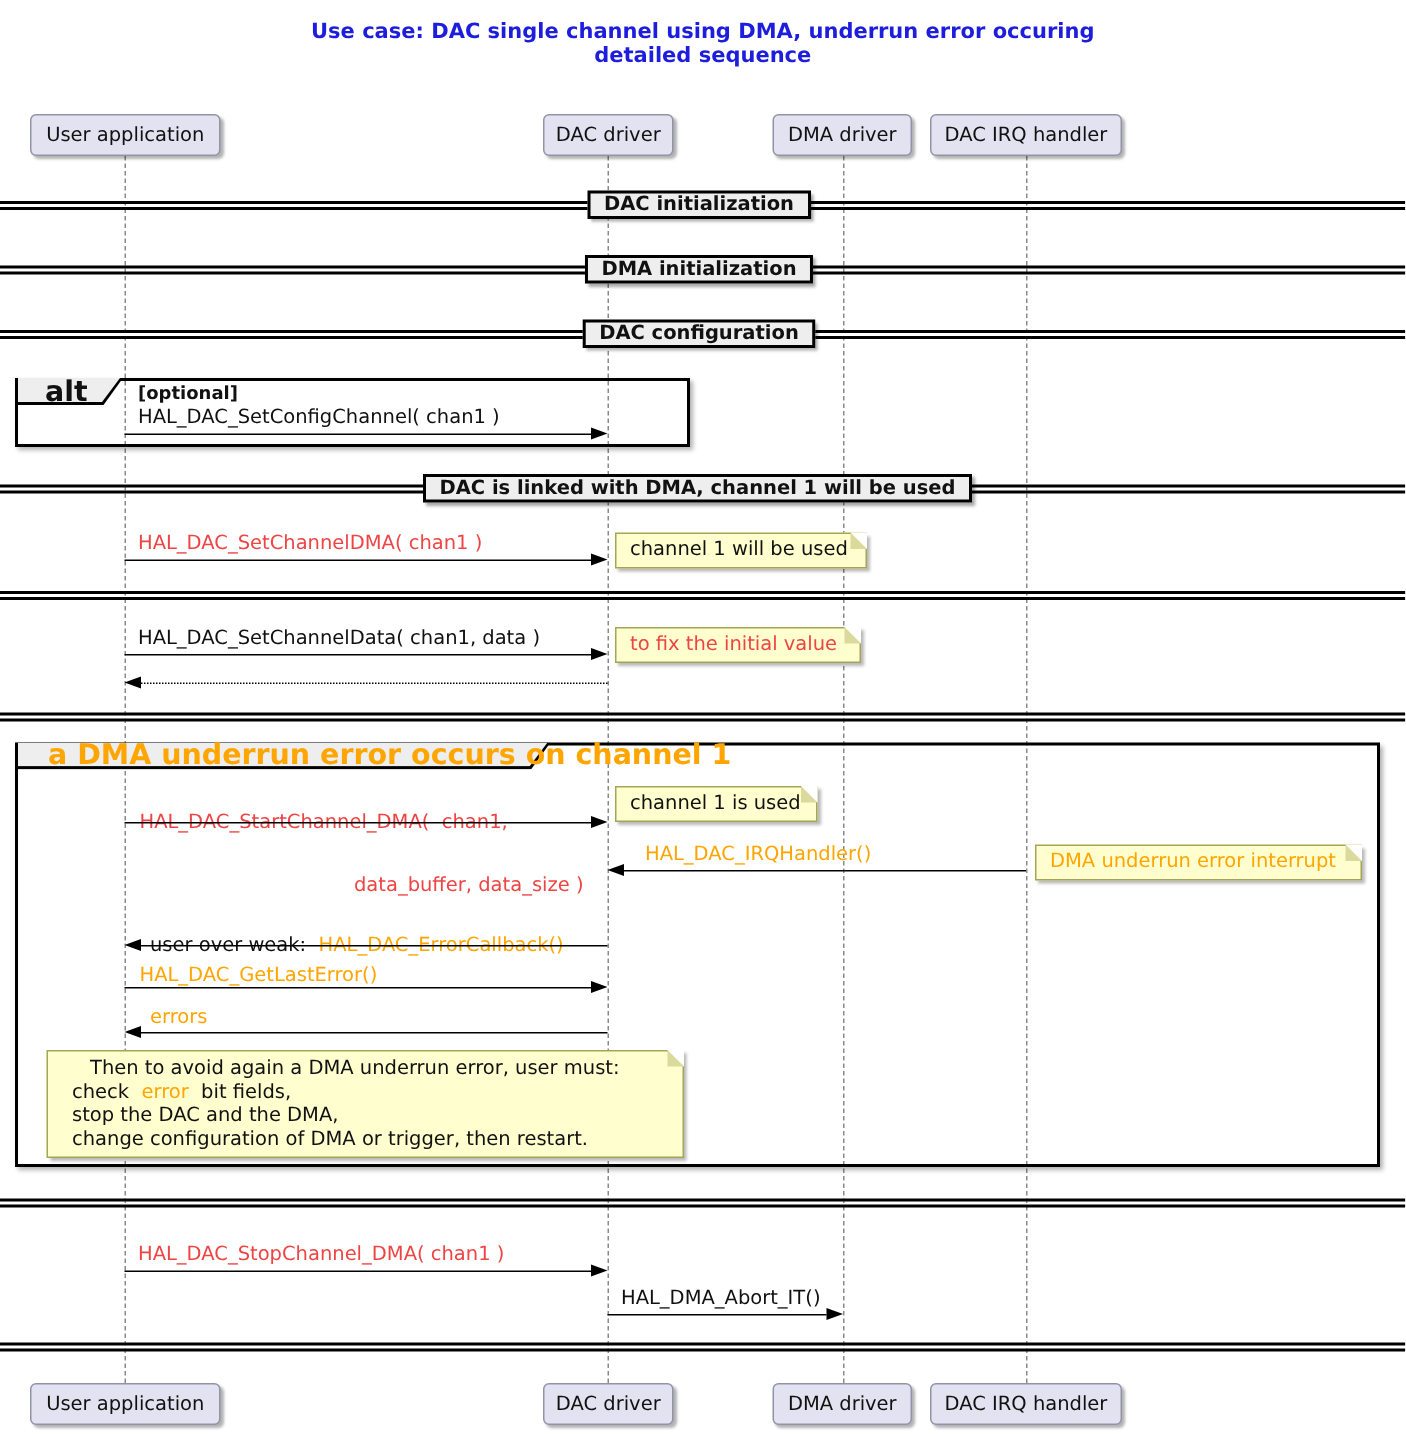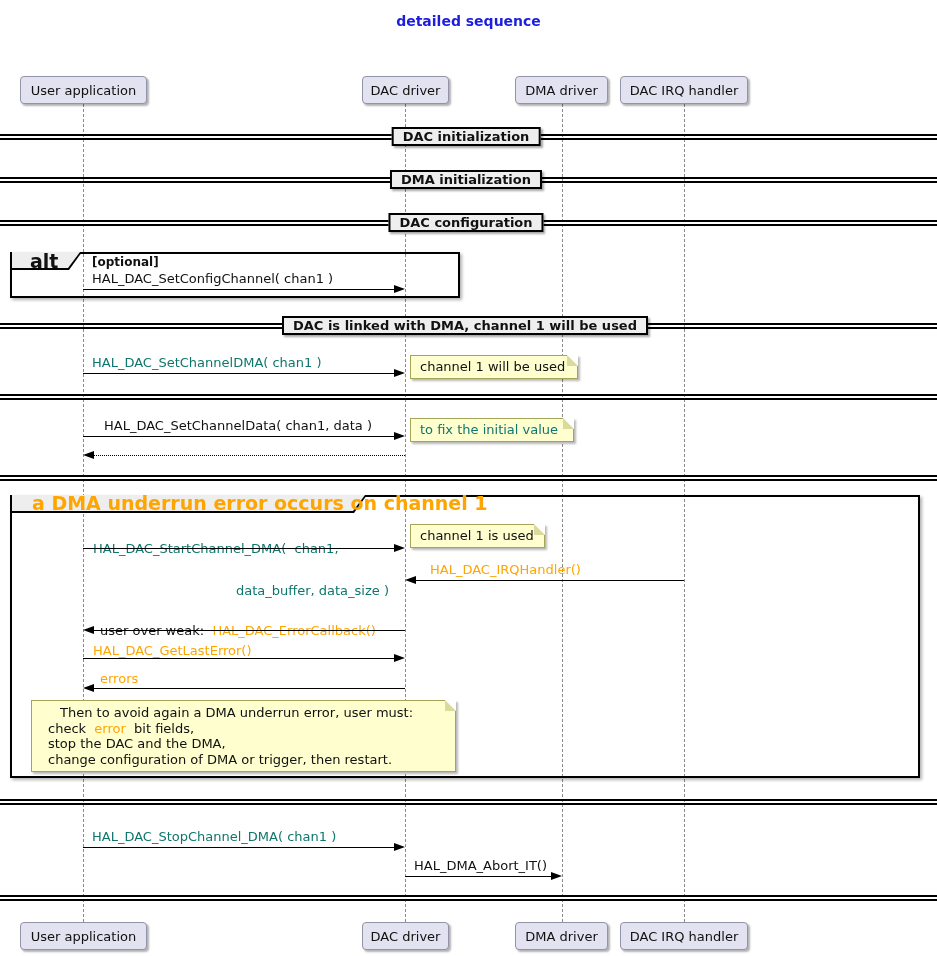--- a/index.html
+++ b/index.html
@@ -25,31 +25,32 @@
   .line.dotted{border-top-style:dotted;}
   .ah-r{position:absolute;width:0;height:0;border-left:11px solid #000;
         border-top:4px solid transparent;border-bottom:4px solid transparent;}
   .ah-l{position:absolute;width:0;height:0;border-right:11px solid #000;
         border-top:4px solid transparent;border-bottom:4px solid transparent;}
   .note{position:absolute;background:#FEFECE;border:1px solid #A5A558;font-size:13px;
         padding:3px 9px;box-shadow:2px 2px 2px rgba(0,0,0,0.28);white-space:nowrap;line-height:16px;}
   .note::before{content:"";position:absolute;top:-1px;right:-1px;border-style:solid;
         border-width:0 11px 11px 0;border-color:#fff #fff #DADA9C #DADA9C;}
   .note-line{white-space:pre;line-height:15.5px;}
-  .c-blue{color:#0f766e;}
+  .c-blue{color:#ef4444;}
   .c-orange{color:#FFA500;}
   .seg{white-space:pre;}
   .al-r{text-align:right;}
 </style>
 </head>
 <body>
 
 <div class="canvas">
 
   <div class="title">
+    <div>Use case: DAC single channel using DMA, underrun error occuring</div>
     <div>detailed sequence</div>
   </div>
 
   <div class="lifeline" style="left:83px;"></div>
   <div class="lifeline" style="left:405px;"></div>
   <div class="lifeline" style="left:562px;"></div>
   <div class="lifeline" style="left:684px;"></div>
 
   <div class="p-box" style="left:20px;top:76px;width:125px;">User application</div>
   <div class="p-box" style="left:362px;top:76px;width:85px;">DAC driver</div>
@@ -78,21 +79,21 @@
   <div class="sep" style="top:323px;"></div>
   <div class="div-box" style="left:465px;top:316px;">DAC is linked with DMA, channel 1 will be used</div>
 
   <div class="msg c-blue" style="left:92px;top:356px;">HAL_DAC_SetChannelDMA( chan1 )</div>
   <div class="line" style="left:83px;top:373px;width:311px;"></div>
   <div class="ah-r" style="left:394px;top:369px;"></div>
   <div class="note" style="left:410px;top:355px;width:148px;">channel 1 will be used</div>
 
   <div class="sep" style="top:394px;"></div>
 
-  <div class="msg" style="left:92px;top:419px;margin-left:12px;">HAL_DAC_SetChannelData( chan1, data )</div>
+  <div class="msg" style="left:92px;top:419px;">HAL_DAC_SetChannelData( chan1, data )</div>
   <div class="line" style="left:83px;top:436px;width:311px;"></div>
   <div class="ah-r" style="left:394px;top:432px;"></div>
   <div class="note c-blue" style="left:410px;top:418px;width:144px;">to fix the initial value</div>
 
   <div class="ah-l" style="left:83px;top:451px;"></div>
   <div class="line dotted" style="left:94px;top:455px;width:311px;"></div>
 
   <div class="sep" style="top:475px;"></div>
 
   <div class="frame" style="left:10px;top:495px;width:906px;height:279px;"></div>
@@ -104,20 +105,21 @@
     <div>HAL_DAC_StartChannel_DMA(  chan1,</div>
     <div class="al-r">data_buffer, data_size )</div>
   </div>
   <div class="line" style="left:83px;top:548px;width:311px;"></div>
   <div class="ah-r" style="left:394px;top:544px;"></div>
   <div class="note" style="left:410px;top:524px;width:115px;">channel 1 is used</div>
 
   <div class="msg c-orange" style="left:430px;top:563px;">HAL_DAC_IRQHandler()</div>
   <div class="ah-l" style="left:405px;top:576px;"></div>
   <div class="line" style="left:416px;top:580px;width:268px;"></div>
+  <div class="note c-orange" style="left:690px;top:563px;width:198px;">DMA underrun error interrupt</div>
 
   <div class="msg" style="left:100px;top:596px;">
     <div><span class="seg">user over weak:  </span><span class="seg c-orange">HAL_DAC_ErrorCallback()</span></div>
   </div>
   <div class="ah-l" style="left:83px;top:626px;"></div>
   <div class="line" style="left:94px;top:630px;width:311px;"></div>
 
   <div class="msg c-orange" style="left:93px;top:644px;">HAL_DAC_GetLastError()</div>
   <div class="line" style="left:83px;top:658px;width:311px;"></div>
   <div class="ah-r" style="left:394px;top:654px;"></div>

